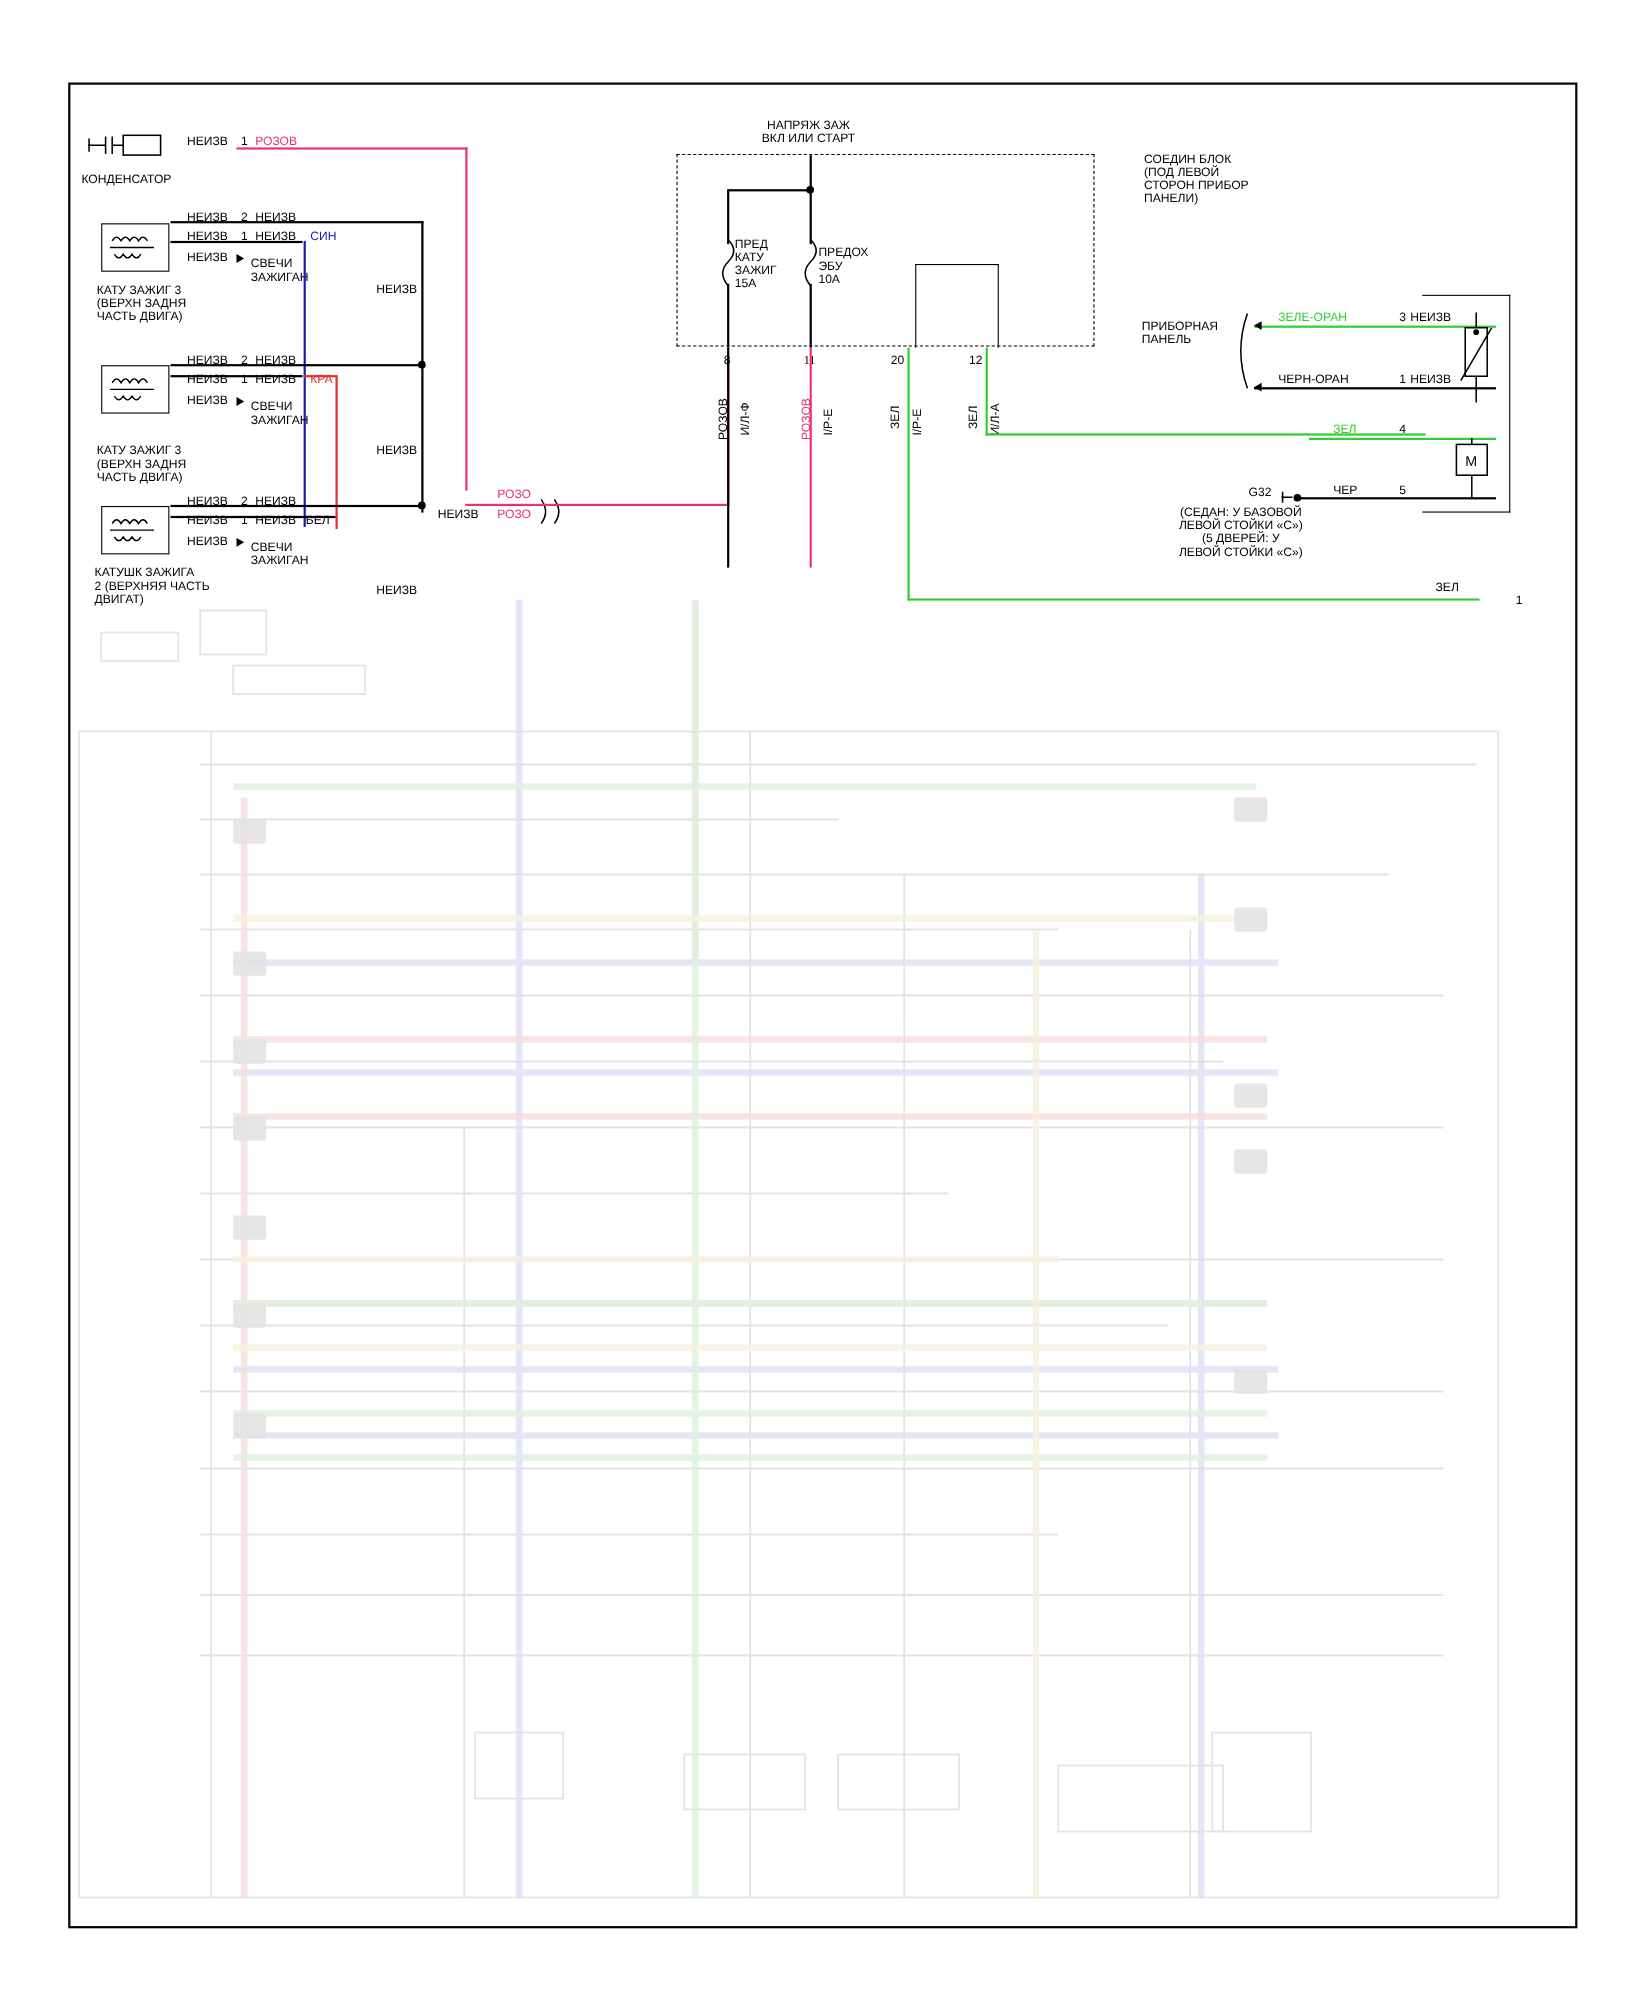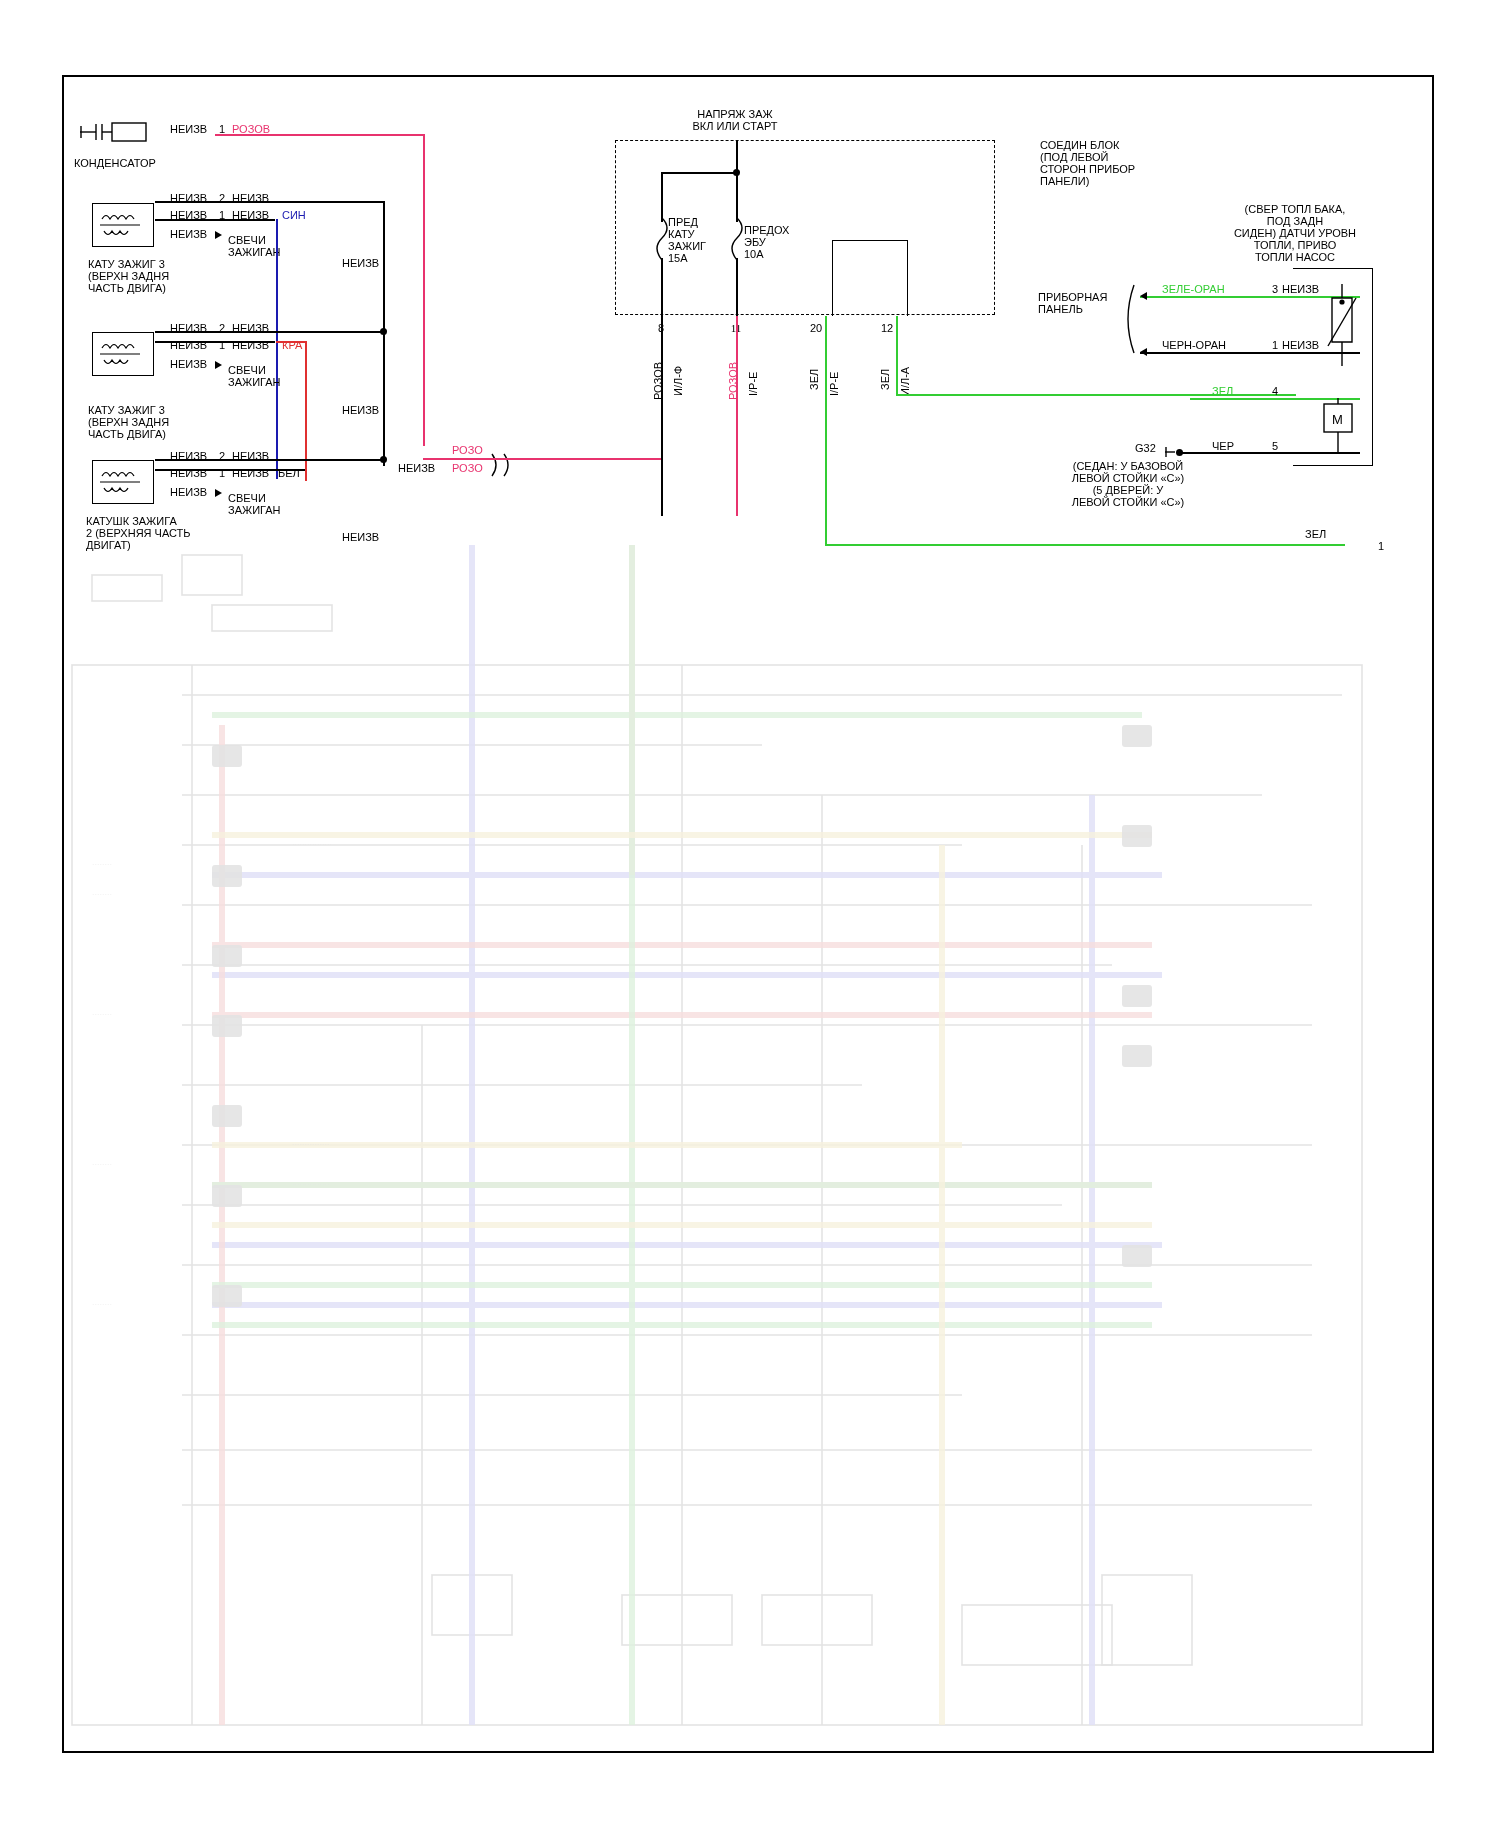--- a/index.html
+++ b/index.html
@@ -285,25 +285,20 @@
   <div class="wire vw" style="left:825px;top:316px;height:230px;background:#32cd32;width:2.2px;"></div>
   <div class="wire vw" style="left:896px;top:316px;height:80px;background:#32cd32;width:2.2px;"></div>
   <div class="wire hw" style="left:896px;top:394px;width:400px;background:#32cd32;height:2.2px;"></div>
   <div class="wire vw" style="left:661px;top:316px;height:200px;"></div>
   <div class="wire vw" style="left:736px;top:316px;height:200px;background:#e8336e;width:2.2px;"></div>
 
   <div class="wire hw" style="left:825px;top:544px;width:520px;background:#32cd32;height:2.2px;"></div>
   <div class="txt" style="left:1305px;top:528px;">ЗЕЛ</div>
   <div class="txt" style="left:1378px;top:540px;">1</div>
 
-  <div class="txt c" style="left:1200px;top:203px;width:190px;">(СВЕР ТОПЛ БАКА,
-ПОД ЗАДН
-СИДЕН) ДАТЧИ УРОВН
-ТОПЛИ, ПРИВО
-ТОПЛИ НАСОС</div>
   <div class="box" style="left:1293px;top:268px;width:80px;height:198px;border-left:none;"></div>
 
   <div class="txt" style="left:1038px;top:291px;">ПРИБОРНАЯ
 ПАНЕЛЬ</div>
   <svg class="fl" style="left:1118px;top:283px;" width="20" height="72">
     <path d="M16 2 q-12 34 0 68" stroke="#000" stroke-width="1.4" fill="none"></path>
   </svg>
 
   <div class="txt" style="left:1162px;top:283px;color:#32cd32;">ЗЕЛЕ-ОРАН</div>
   <div class="txt" style="left:1272px;top:283px;">3</div>

